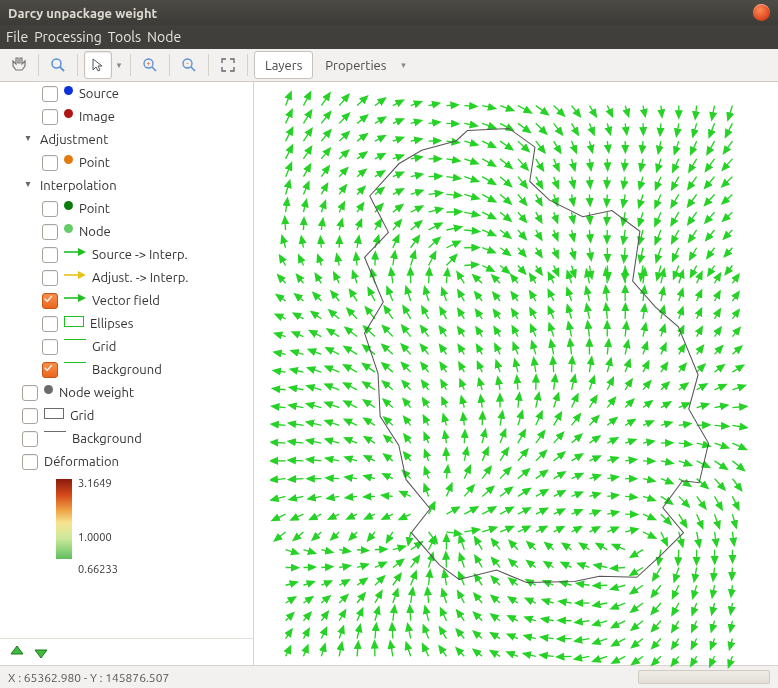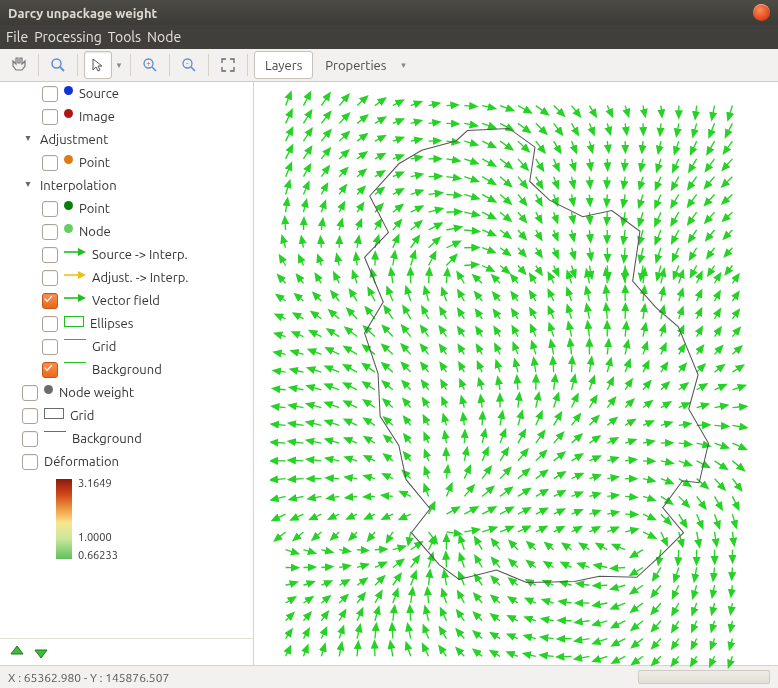--- a/index.html
+++ b/index.html
@@ -197,21 +197,21 @@
     <span>Background</span>
   </div>
           <div class="tree-row l1">
     <span class="chk"></span>
 
     <span>Déformation</span>
   </div>
           <div class="gradient">
   <span class="grad-label" style="top:-2px">3.1649</span>
   <span class="grad-label" style="top:52px">1.0000</span>
-  <span class="grad-label" style="top:70px">0.66233</span>
+  <span class="grad-label" style="top:84px">0.66233</span>
 </div>
         </div>
       <div class="updown">
         <svg class="arrow-btn" width="18" height="18" viewBox="0 0 18 18">
             <path d="M9 3l6 8H3z" fill="#3fb93f" stroke="#1a7a1a" stroke-width="1"></path>
           </svg>
         <svg class="arrow-btn" width="18" height="18" viewBox="0 0 18 18">
             <path d="M9 15l6-8H3z" fill="#3fb93f" stroke="#1a7a1a" stroke-width="1"></path>
           </svg>
       </div>

